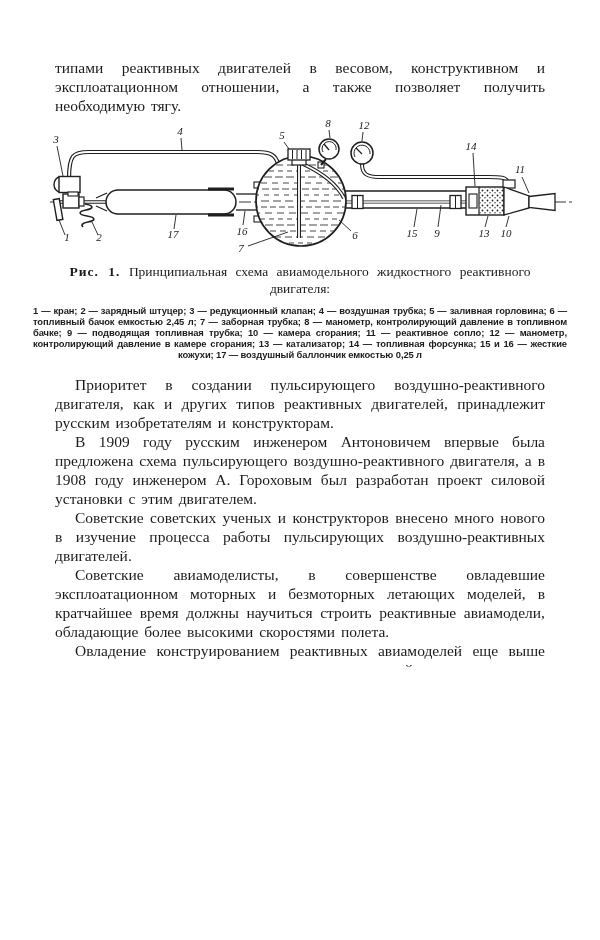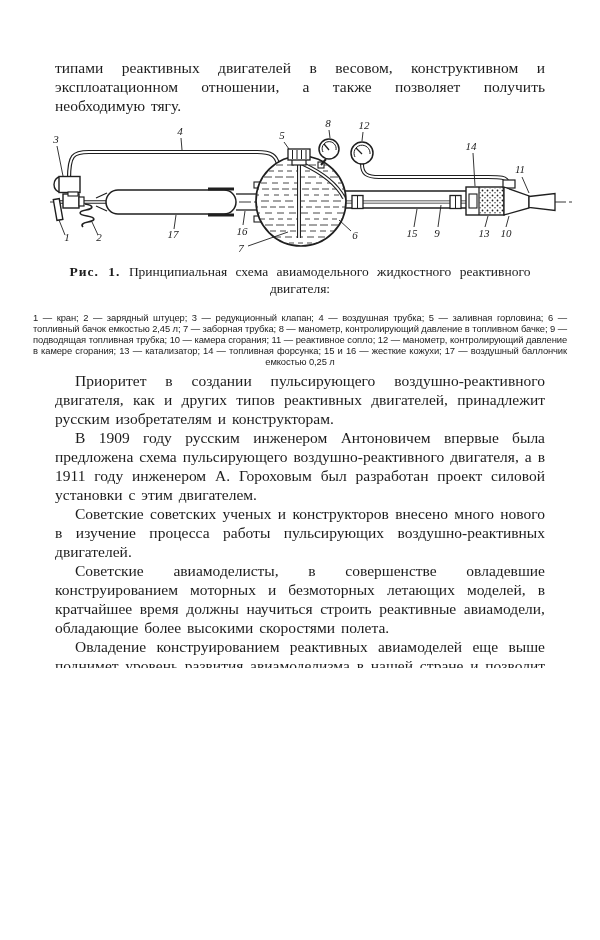--- a/index.html
+++ b/index.html
@@ -8,30 +8,30 @@
     background:#ffffff; box-sizing:border-box; padding-top:58px;
     font-family:"Liberation Serif", serif; color:#1c1c1c;
   }
   .intro {
     margin:0 55px; font-size:15.5px; line-height:19px;
     text-align:justify; word-spacing:2px;
   }
   .fig { margin:4px 0 0 0; }
   svg.diagram { display:block; margin-left:26px; }
   .figcap {
-    margin:6px 60px 15px; text-align:center; font-size:13.5px;
+    margin:6px 60px 8px; text-align:center; font-size:13.5px;
     line-height:17px; word-spacing:5px;
   }
   .figcap .cap-label { font-weight:bold; letter-spacing:1px; }
   .legend {
     margin:5px 33px 0; font-family:"Liberation Sans", sans-serif;
-    font-weight:normal; font-size:9.4px; line-height:11px;
+    font-weight:bold; font-size:9.4px; line-height:11px;
     text-align:justify; text-align-last:center; letter-spacing:-0.1px;
   }
-  .bodytext { margin:4px 55px 0; font-size:15.5px; line-height:19px;
+  .bodytext { margin:15px 55px 0; font-size:15.5px; line-height:19px;
     text-align:justify; word-spacing:2px; }
   .bodytext p { margin:0; text-indent:20px; }
   .end-rule { width:56px; height:2px; background:#1c1c1c; margin:11px auto 0; }
 
   
   .ln  { stroke:#1f1f1f; fill:none; }
   .wh  { stroke:#ffffff; fill:none; }
   .box { stroke:#1f1f1f; fill:#ffffff; }
   .lbl { font-family:"Liberation Serif", serif; font-style:italic;
          font-size:11px; fill:#1b1b1b; }
@@ -216,21 +216,21 @@
     <figcaption class="figcap">
       <span class="cap-label">Рис. 1.</span>
       <span class="cap-text">Принципиальная схема авиамодельного жидкостного реактивного двигателя:</span>
     </figcaption>
 
     <p class="legend">1 — кран; 2 — зарядный штуцер; 3 — редукционный клапан; 4 — воздушная трубка; 5 — заливная горловина; 6 — топливный бачок емкостью 2,45 л; 7 — заборная трубка; 8 — манометр, контролирующий давление в топливном бачке; 9 — подводящая топливная трубка; 10 — камера сгорания; 11 — реактивное сопло; 12 — манометр, контролирующий давление в камере сгорания; 13 — катализатор; 14 — топливная форсунка; 15 и 16 — жесткие кожухи; 17 — воздушный баллончик емкостью 0,25 л</p>
   </figure>
 
   <div class="bodytext">
     <p>Приоритет в создании пульсирующего воздушно-реактивного двигателя, как и других типов реактивных двигателей, принадлежит русским изобретателям и конструкторам.</p>
-    <p>В 1909 году русским инженером Антоновичем впервые была предложена схема пульсирующего воздушно-реактивного двигателя, а в 1911 году инженером А. Гороховым был разработан проект силовой установки с этим двигателем.</p>
+    <p>В 1909 году русским инженером Антоновичем впервые была предложена схема пульсирующего воздушно-реактивного двигателя, а в 1908 году инженером А. Гороховым был разработан проект силовой установки с этим двигателем.</p>
     <p>Советские советских ученых и конструкторов внесено много нового в изучение процесса работы пульсирующих воздушно-реактивных двигателей.</p>
-    <p>Советские авиамоделисты, в совершенстве овладевшие конструированием моторных и безмоторных летающих моделей, в кратчайшее время должны научиться строить реактивные авиамодели, обладающие более высокими скоростями полета.</p>
+    <p>Советские авиамоделисты, в совершенстве овладевшие эксплоатационном моторных и безмоторных летающих моделей, в кратчайшее время должны научиться строить реактивные авиамодели, обладающие более высокими скоростями полета.</p>
     <p>Овладение конструированием реактивных авиамоделей еще выше поднимет уровень развития авиамоделизма в нашей стране и позволит добиться новых успехов, конструкторам нашу социалистическую Родину.</p>
   </div>
 
   <div class="end-rule"></div>
 
 </div>
 
 </body></html>

